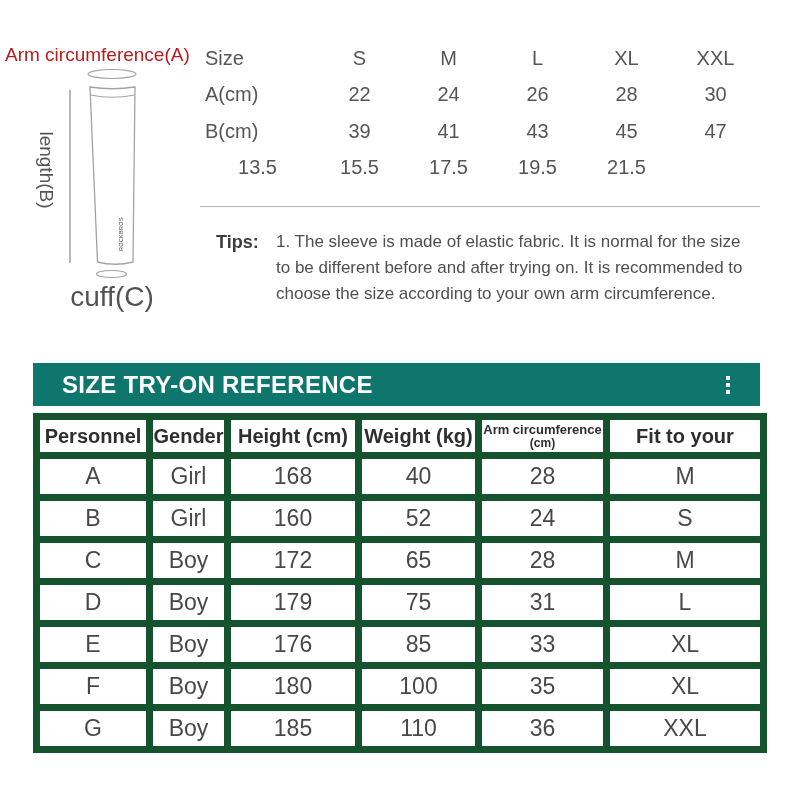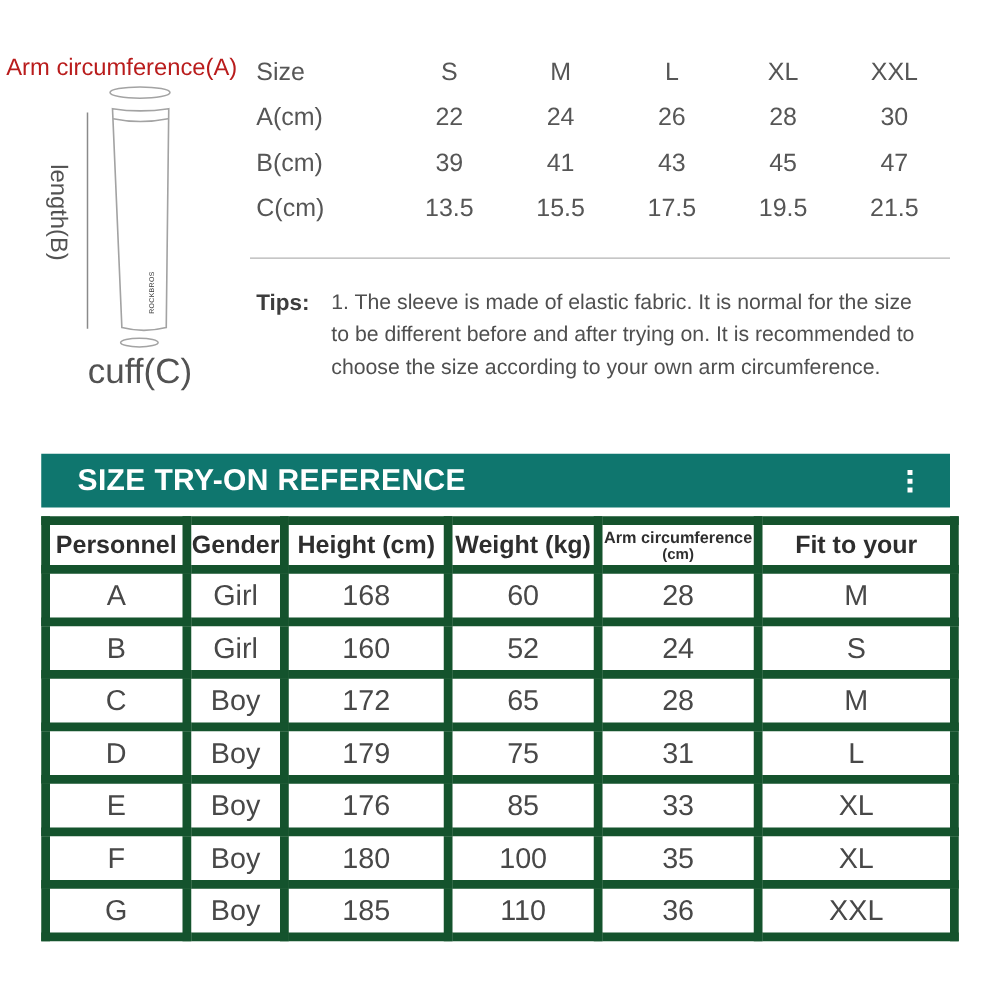--- a/index.html
+++ b/index.html
@@ -40,21 +40,21 @@
   }
   .sg-label { text-align: left; padding-left: 5px; }
   .sg-val { text-align: center; }
 
   .divider {
     position: absolute; left: 200px; top: 206px;
     width: 560px; height: 1px; background: #b4b4b4;
   }
 
   
-  .tips { position: absolute; left: 205px; top: 229px; width: 545px; display: flex; }
+  .tips { position: absolute; left: 216px; top: 229px; width: 545px; display: flex; }
   .tips-label {
     flex: none; width: 60px;
     font-size: 18px; font-weight: bold; color: #3d3d3d; line-height: 26px;
   }
   .tips-text {
     width: 474px;
     font-size: 17px; color: #4f4f4f; line-height: 26px;
   }
 
   
@@ -125,21 +125,20 @@
     <div class="sg-val">28</div>
     <div class="sg-val">30</div>
 
     <div class="sg-label">B(cm)</div>
     <div class="sg-val">39</div>
     <div class="sg-val">41</div>
     <div class="sg-val">43</div>
     <div class="sg-val">45</div>
     <div class="sg-val">47</div>
 
-    <div class="sg-label">C(cm)</div>
     <div class="sg-val">13.5</div>
     <div class="sg-val">15.5</div>
     <div class="sg-val">17.5</div>
     <div class="sg-val">19.5</div>
     <div class="sg-val">21.5</div>
   </div>
 
   <div class="divider"></div>
 
   <div class="tips">
@@ -176,21 +175,21 @@
           <div class="arm-line2">(cm)</div>
         </th>
         <th>Fit to your</th>
       </tr>
     </thead>
     <tbody>
       <tr>
         <td>A</td>
         <td>Girl</td>
         <td>168</td>
-        <td>60</td>
+        <td>40</td>
         <td>28</td>
         <td>M</td>
       </tr>
       <tr>
         <td>B</td>
         <td>Girl</td>
         <td>160</td>
         <td>52</td>
         <td>24</td>
         <td>S</td>

